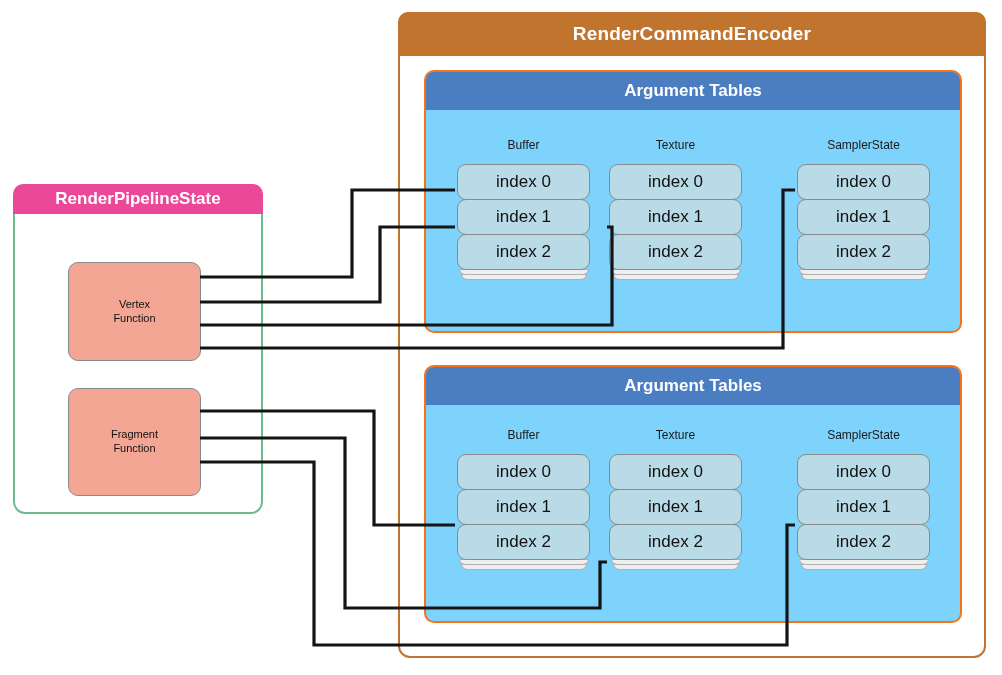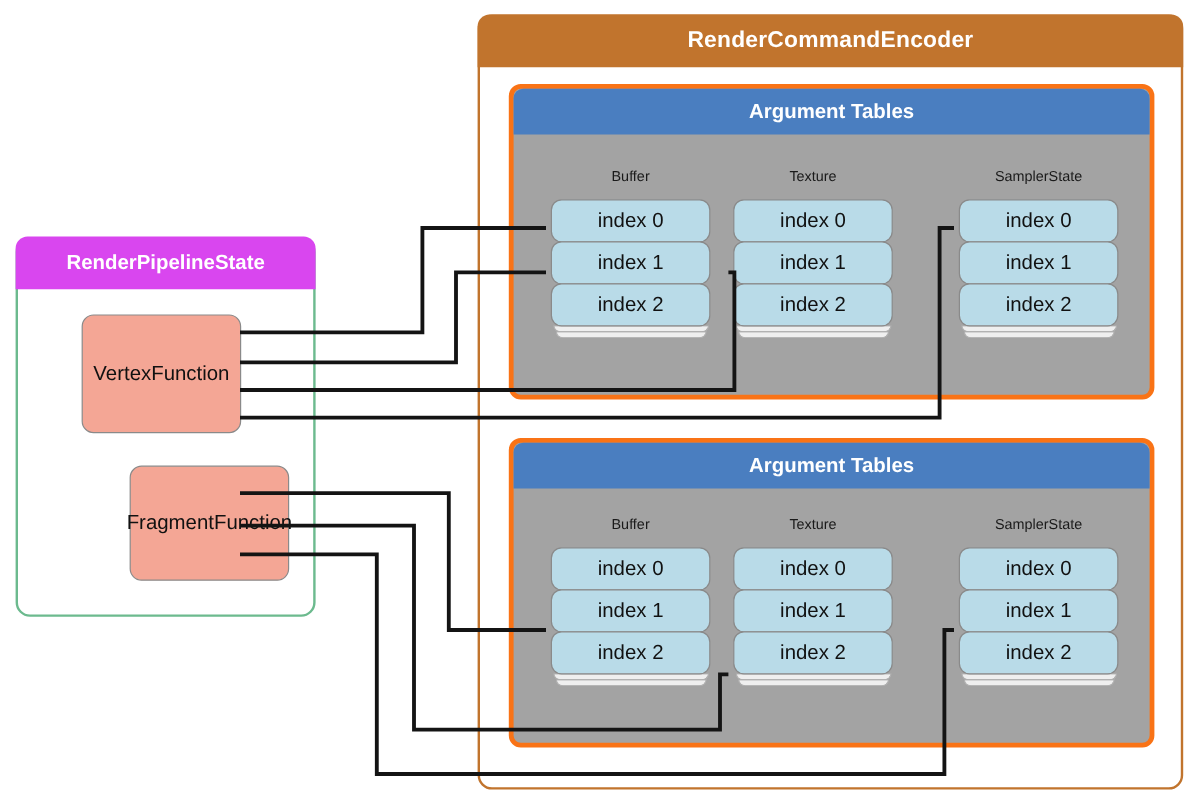--- a/index.html
+++ b/index.html
@@ -10,28 +10,28 @@
   
   .encoder-box{position:absolute;left:398px;top:12px;width:588px;height:646px;
     border:2.5px solid #c1742d;border-radius:12px;box-sizing:border-box;background:transparent;}
   .encoder-header{position:absolute;left:398px;top:12px;width:588px;height:44px;
     background:#c1742d;border-radius:10px 10px 0 0;box-sizing:border-box;
     display:flex;align-items:center;justify-content:center;}
   .encoder-header span{color:#ffffff;font-size:19px;font-weight:bold;letter-spacing:.2px;}
 
   .pipeline-box{position:absolute;left:13px;top:198px;width:250px;height:316px;
     border:2.5px solid #6cba8e;border-radius:12px;box-sizing:border-box;background:transparent;}
-  .pipeline-header{position:absolute;left:13px;top:197px;width:250px;height:44px;
-    background:#d946ef;border-radius:10px 10px 0 0;box-sizing:border-box;
+  .pipeline-header{position:absolute;left:13px;top:184px;width:250px;height:30px;
+    background:#ec4899;border-radius:10px 10px 0 0;box-sizing:border-box;
     display:flex;align-items:center;justify-content:center;}
   .pipeline-header span{color:#ffffff;font-size:17px;font-weight:bold;}
 
   
   .at-panel{position:absolute;left:424px;width:538px;
-    border:4px solid #f97316;border-radius:10px;box-sizing:border-box;background:#a3a3a3;}
+    border:2px solid #f97316;border-radius:10px;box-sizing:border-box;background:#7dd3fc;}
   .at-panel.top{top:70px;height:263px;}
   .at-panel.bottom{top:365px;height:258px;}
   .at-header{position:absolute;left:0;top:0;width:100%;height:38px;
     background:#4a7ec0;border-radius:8px 8px 0 0;
     display:flex;align-items:center;justify-content:center;}
   .at-header span{color:#ffffff;font-size:17px;font-weight:bold;}
 
   
   .col{position:absolute;width:133px;}
   .col-title{text-align:center;font-size:12px;color:#1a1a1a;margin-bottom:6px;
@@ -40,24 +40,24 @@
     border-radius:9px;box-sizing:border-box;display:flex;align-items:center;
     justify-content:center;font-size:17px;color:#111;margin-top:-1px;position:relative;}
   .cell:first-of-type{margin-top:12px;}
   .stack{position:relative;width:133px;}
   .stack-shadow{height:6px;border:1.4px solid #b0b0b0;border-radius:0 0 9px 9px;
     box-sizing:border-box;background:#efefef;margin-top:-1px;width:130px;margin-left:1.5px;}
   .stack-shadow.s2{width:126px;margin-left:3.5px;}
 
   
   .fn{position:absolute;width:133px;background:#f4a695;border:1.4px solid #8a8a8a;
-    border-radius:10px;box-sizing:border-box;display:flex;
-    align-items:center;justify-content:center;font-size:17px;color:#111;line-height:1.25;}
+    border-radius:10px;box-sizing:border-box;display:flex;flex-direction:column;
+    align-items:center;justify-content:center;font-size:11px;color:#111;line-height:1.25;}
   .fn.vertex{left:68px;top:262px;height:99px;}
-  .fn.fragment{left:68px;top:388px;height:96px;margin-left:40px;}
+  .fn.fragment{left:68px;top:388px;height:108px;}
 
   svg.wires{position:absolute;left:0;top:0;width:1002px;height:675px;pointer-events:none;}
   svg.wires path{fill:none;stroke:#141414;stroke-width:3.2;stroke-linejoin:miter;stroke-linecap:butt;}
 </style>
 </head>
 <body>
 
 <div class="stage">
 
   <div class="encoder-box"></div>

